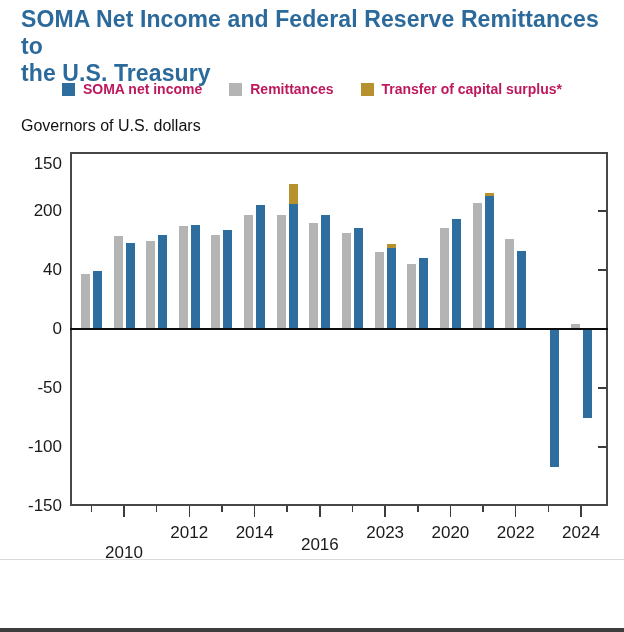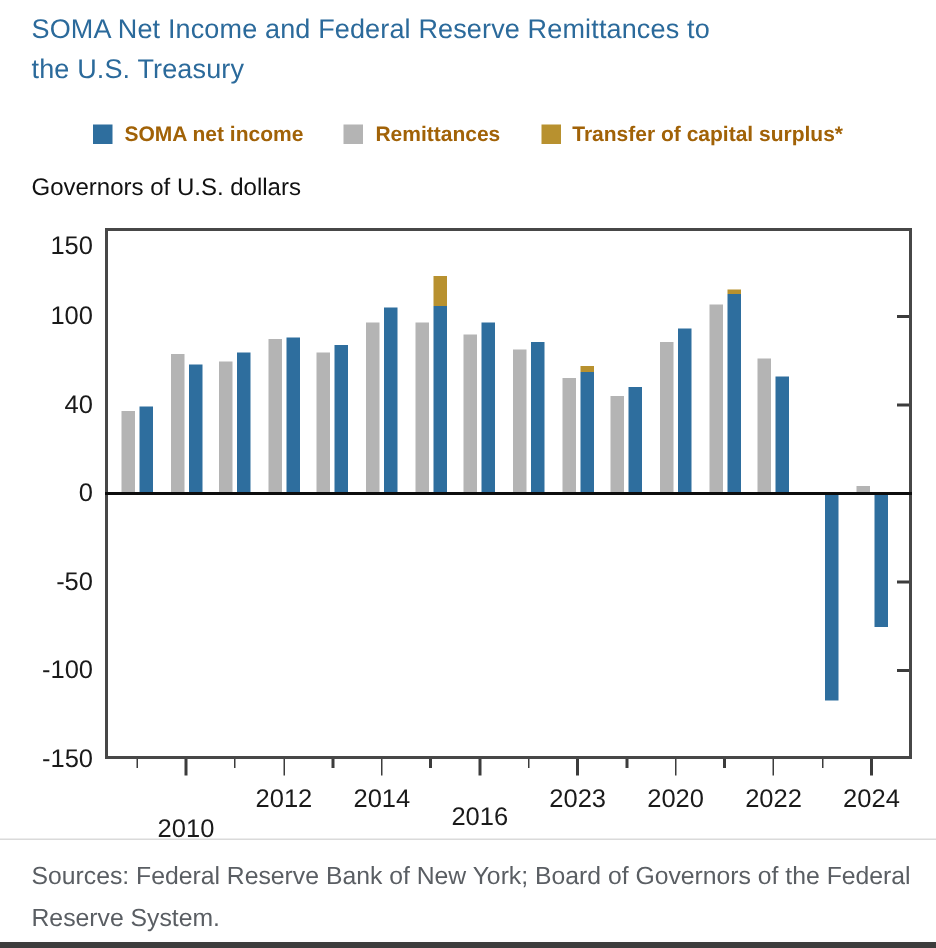--- a/index.html
+++ b/index.html
@@ -2,29 +2,29 @@
 <html><head>
 <meta charset="utf-8">
 <style>
   html,body{margin:0;padding:0;background:#fff;}
   .page{
     position:relative;width:624px;height:632px;background:#ffffff;overflow:hidden;
     font-family:"Liberation Sans",sans-serif;color:#1a1a1a;
   }
   .title{
     position:absolute;left:21px;top:6px;width:580px;margin:0;
-    font-size:18px;line-height:27px;font-weight:normal;color:#2b6a9b;letter-spacing:.1px;
+    font-size:23px;line-height:27px;font-weight:bold;color:#2b6a9b;letter-spacing:.1px;
   }
   .legend{
     position:absolute;left:0;top:79px;width:624px;height:20px;
     display:flex;justify-content:center;align-items:center;gap:27px;
   }
   .legend-item{display:flex;align-items:center;gap:8px;}
   .swatch{width:13px;height:13px;display:inline-block;}
-  .legend-label{font-size:14px;font-weight:bold;color:#a16207;}
+  .legend-label{font-size:14px;font-weight:bold;color:#be185d;}
   .unit-label{position:absolute;left:21px;top:117px;font-size:16px;color:#111;}
   .chart{position:absolute;left:0;top:0;width:624px;height:632px;}
   .frame{position:absolute;border:2px solid #474747;box-sizing:border-box;background:transparent;z-index:0;}
   .bar{position:absolute;z-index:1;}
   .zero-line{position:absolute;background:#0d0d0d;z-index:2;}
   .ytick-label{position:absolute;font-size:17px;color:#1a1a1a;text-align:right;line-height:20px;}
   .xtick-label{position:absolute;font-size:17px;color:#1a1a1a;text-align:center;line-height:20px;}
   .tick{position:absolute;background:#3c3c3c;}
   .divider{position:absolute;left:0;top:559px;width:624px;height:1px;background:#dadada;}
   .sources{
@@ -89,21 +89,21 @@
       <div class="bar" style="left: 484.573px; top: 195.66px; width: 9px; height: 133.34px; background: rgb(46, 110, 158);"></div>
       <div class="bar" style="left: 484.573px; top: 193.3px; width: 9px; height: 2.36px; background: rgb(184, 145, 47);"></div>
       <div class="bar" style="left: 505.216px; top: 239.32px; width: 9px; height: 89.68px; background: rgb(180, 180, 180);"></div>
       <div class="bar" style="left: 517.216px; top: 251.12px; width: 9px; height: 77.88px; background: rgb(46, 110, 158);"></div>
       <div class="bar" style="left: 537.859px; top: 327.82px; width: 9px; height: 1.18px; background: rgb(180, 180, 180);"></div>
       <div class="bar" style="left: 549.859px; top: 329px; width: 9px; height: 138.06px; background: rgb(46, 110, 158);"></div>
       <div class="bar" style="left: 570.502px; top: 324.28px; width: 9px; height: 4.72px; background: rgb(180, 180, 180);"></div>
       <div class="bar" style="left: 582.502px; top: 329px; width: 9px; height: 88.5px; background: rgb(46, 110, 158);"></div>
       <div class="zero-line" style="left: 70px; top: 327.75px; width: 538px; height: 2.5px;"></div>
       <div class="ytick-label" style="left: 8px; width: 54px; top: 154px; height: 20px;">150</div>
-      <div class="ytick-label" style="left: 8px; width: 54px; top: 201px; height: 20px;">100</div>
+      <div class="ytick-label" style="left: 8px; width: 54px; top: 201px; height: 20px;">200</div>
       <div class="ytick-label" style="left: 8px; width: 54px; top: 260px; height: 20px;">40</div>
       <div class="ytick-label" style="left: 8px; width: 54px; top: 319px; height: 20px;">0</div>
       <div class="ytick-label" style="left: 8px; width: 54px; top: 378px; height: 20px;">-50</div>
       <div class="ytick-label" style="left: 8px; width: 54px; top: 437px; height: 20px;">-100</div>
       <div class="ytick-label" style="left: 8px; width: 54px; top: 496px; height: 20px;">-150</div>
       <div class="tick" style="left: 598px; top: 210.25px; width: 8px; height: 1.5px;"></div>
       <div class="tick" style="left: 598px; top: 269.25px; width: 8px; height: 1.5px;"></div>
       <div class="tick" style="left: 598px; top: 387.25px; width: 8px; height: 1.5px;"></div>
       <div class="tick" style="left: 598px; top: 446.25px; width: 8px; height: 1.5px;"></div>
       <div class="tick" style="left: 90.607px; top: 506px; width: 1.5px; height: 6px;"></div>
@@ -126,16 +126,15 @@
       <div class="xtick-label" style="left: 159.286px; width: 60px; top: 523px; height: 20px;">2012</div>
       <div class="xtick-label" style="left: 224.572px; width: 60px; top: 523px; height: 20px;">2014</div>
       <div class="xtick-label" style="left: 289.858px; width: 60px; top: 523px; height: 20px; margin-top: 12px;">2016</div>
       <div class="xtick-label" style="left: 355.144px; width: 60px; top: 523px; height: 20px;">2023</div>
       <div class="xtick-label" style="left: 420.43px; width: 60px; top: 523px; height: 20px;">2020</div>
       <div class="xtick-label" style="left: 485.716px; width: 60px; top: 523px; height: 20px;">2022</div>
       <div class="xtick-label" style="left: 551.002px; width: 60px; top: 523px; height: 20px;">2024</div>
     </div>
 
   <div class="divider"></div>
-  <p class="sources">Sources: Federal Reserve Bank of New York; Board of Governors of the Federal Reserve System.</p>
 
   <div class="bottom-strip"></div>
 </div>
 
 </body></html>

